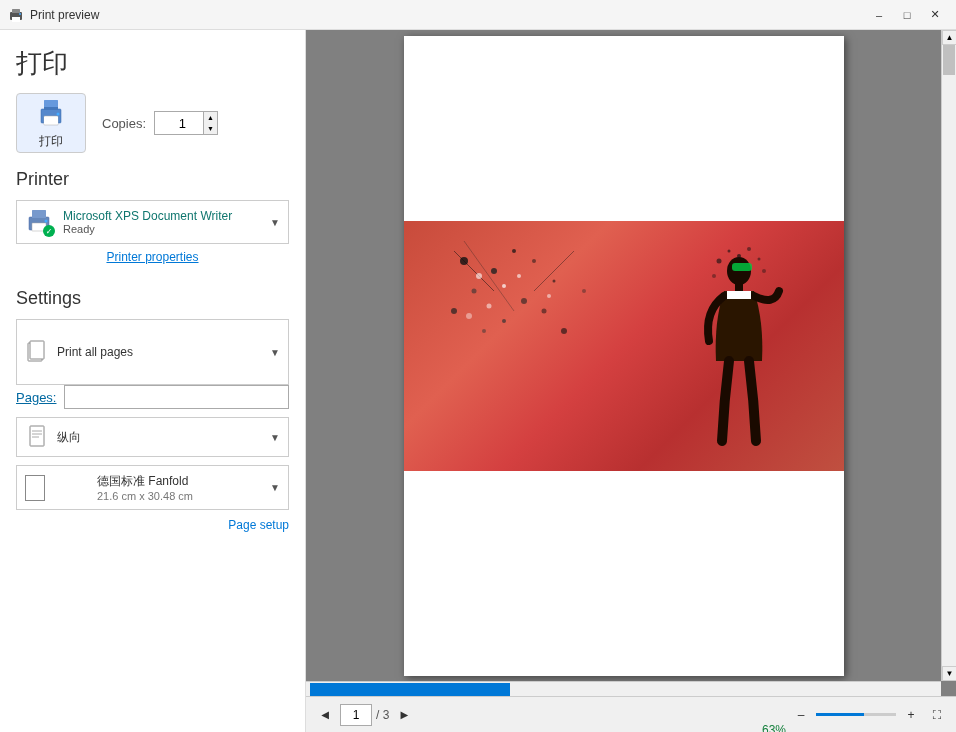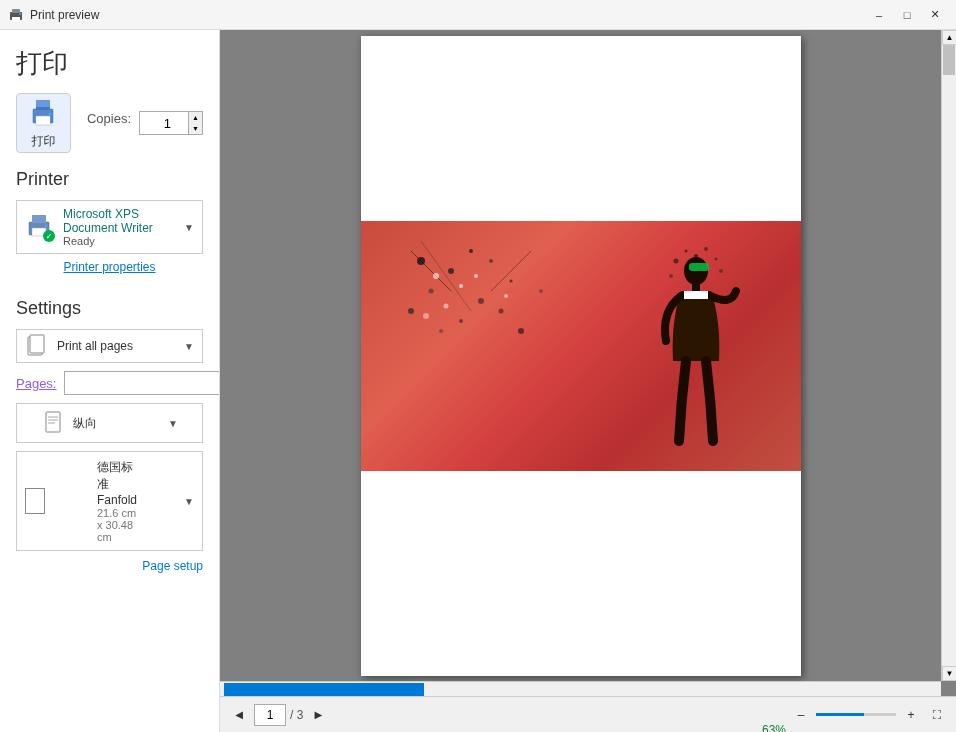--- a/index.html
+++ b/index.html
@@ -55,21 +55,21 @@
 
     
     .main-content {
       display: flex;
       flex: 1;
       overflow: hidden;
     }
 
     
     .left-panel {
-      width: 220px;
+      width: 306px;
       background: #fff;
       border-right: 1px solid #ddd;
       padding: 16px;
       display: flex;
       flex-direction: column;
       overflow-y: auto;
       flex-shrink: 0;
     }
 
     .print-title {
@@ -104,21 +104,21 @@
       height: 32px;
     }
     .print-btn-label {
       font-size: 12px;
       color: #333;
     }
 
     
     .copies-row {
       display: flex;
-      align-items: flex-start;
+      align-items: center;
       gap: 8px;
     }
     .copies-label {
       font-size: 13px;
       color: #555;
     }
     .copies-input-wrap {
       display: flex;
       align-items: center;
       border: 1px solid #aaa;
@@ -220,24 +220,23 @@
       margin-bottom: 16px;
     }
 
     
     .settings-section { }
     
     .setting-dropdown {
       display: flex;
       align-items: center;
       border: 1px solid #ccc;
-      padding: 4px 8px;
-      cursor: pointer;
-      background: #fff;
-      margin-bottom: 8px;
+      padding: 20px 8px;
+      cursor: pointer;
+      background: #fff;
     }
     .setting-icon {
       width: 24px;
       height: 24px;
       margin-right: 8px;
       flex-shrink: 0;
       display: flex;
       align-items: center;
       justify-content: center;
     }
@@ -249,39 +248,39 @@
 
     
     .pages-row {
       display: flex;
       align-items: center;
       gap: 8px;
       margin-bottom: 8px;
     }
     .pages-label {
       font-size: 13px;
-      color: #8b5cf6;
+      color: #0369a1;
       white-space: nowrap;
       text-decoration: underline;
     }
     .pages-input {
       flex: 1;
       height: 24px;
       border: 1px solid #aaa;
       outline: none;
       font-size: 12px;
       padding: 0 4px;
     }
 
     
     .orientation-dropdown {
       display: flex;
       align-items: center;
       border: 1px solid #ccc;
-      padding: 7px 24px;
+      padding: 7px 8px;
       cursor: pointer;
       background: #fff;
       margin-bottom: 8px;
     }
 
     
     .paper-dropdown {
       display: flex;
       align-items: center;
       border: 1px solid #ccc;

